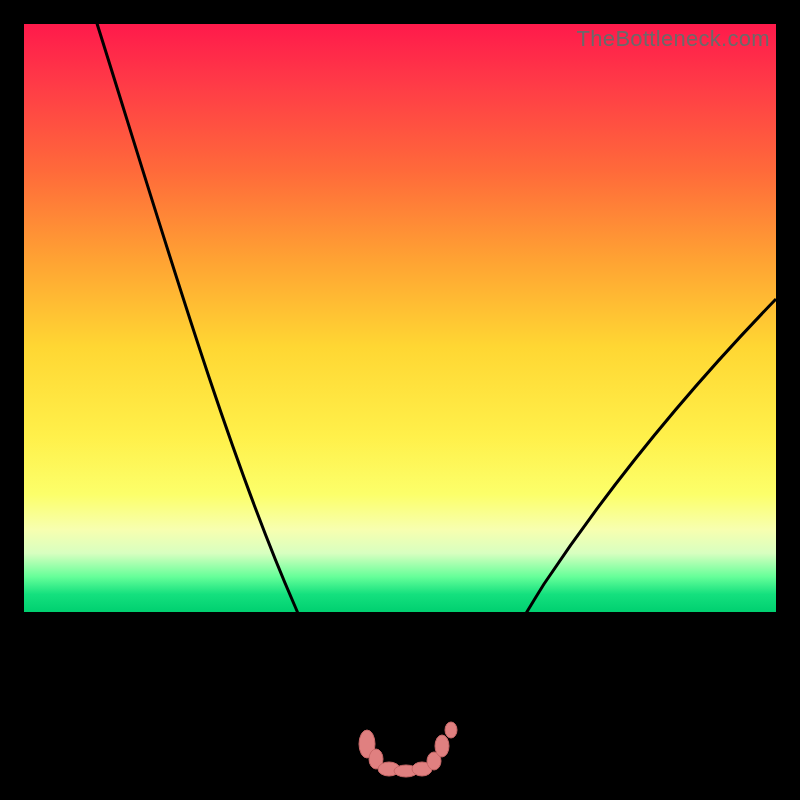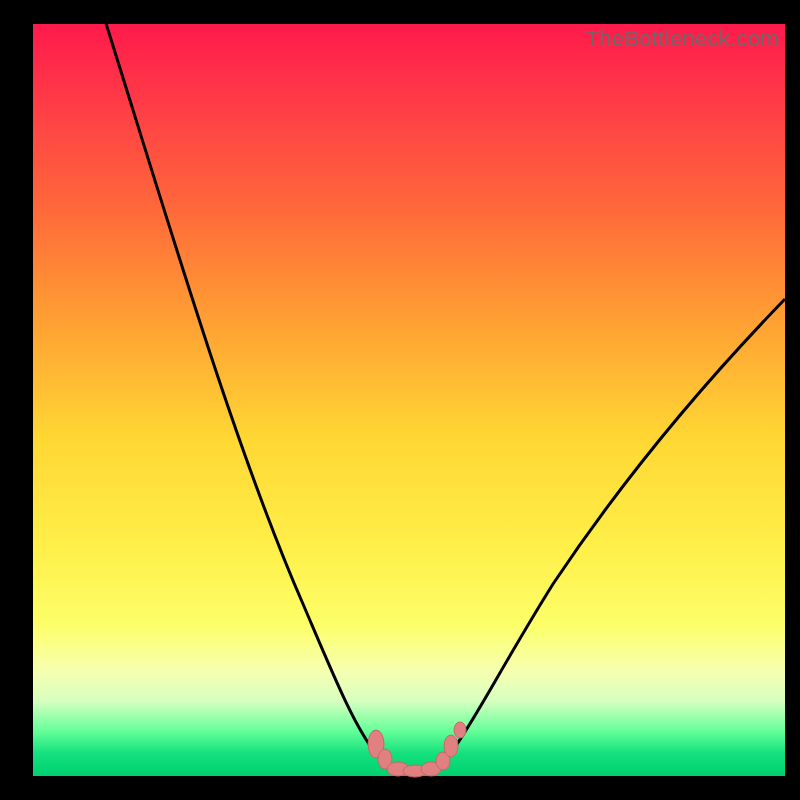--- a/index.html
+++ b/index.html
@@ -6,24 +6,24 @@
     margin: 0;
     padding: 0;
     width: 800px;
     height: 800px;
     overflow: hidden;
     background: #000;
     font-family: Arial, Helvetica, sans-serif;
   }
   .frame {
     position: absolute;
-    left: 33px;
+    left: 24px;
     top: 24px;
     width: 752px;
-    height: 752px;
+    height: 588px;
     background: linear-gradient(
       to bottom,
       #ff1a4b 0%,
       #ff3a47 10%,
       #ff6a3a 25%,
       #ffa233 40%,
       #ffd733 55%,
       #fff04a 70%,
       #fcff6a 80%,
       #f7ffb0 86%,

